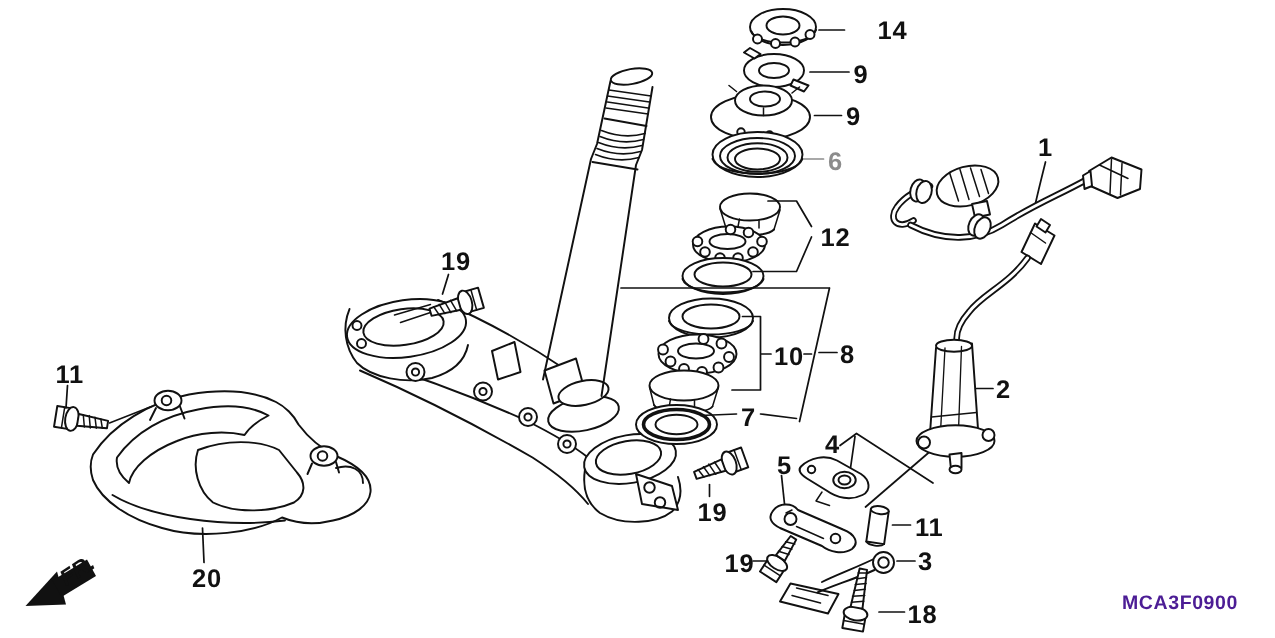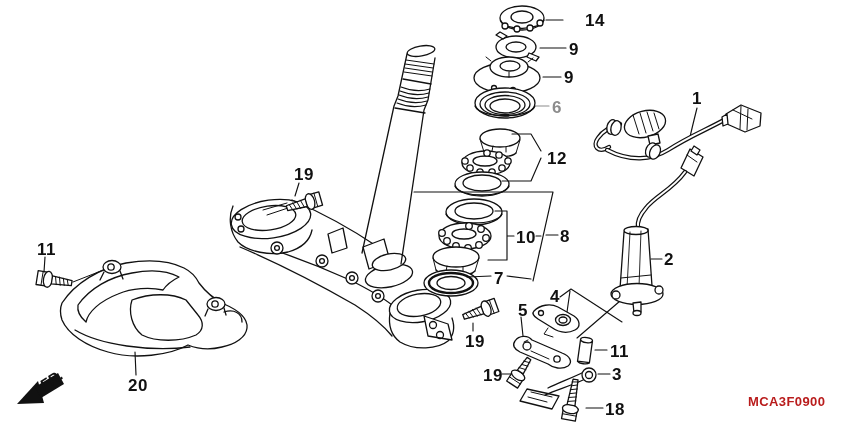--- a/index.html
+++ b/index.html
@@ -2,21 +2,21 @@
 <html><head>
 <meta charset="utf-8">
 <style>
   html,body{margin:0;padding:0;background:#fff;}
   .canvas{position:relative;width:850px;height:425px;background:#fff;overflow:hidden;
           font-family:"Liberation Sans",sans-serif;}
   .art{position:absolute;left:0;top:0;}
   .callout{position:absolute;font-weight:bold;font-size:17px;line-height:1;color:#111;
            letter-spacing:.5px;white-space:nowrap;}
   .callout.muted{color:#8c8c8c;}
-  .code{position:absolute;left:748px;top:394px;font-weight:bold;font-size:13px;color:#b91c1c;
+  .code{position:absolute;left:748px;top:394px;font-weight:bold;font-size:13px;color:#4c1d95;
         letter-spacing:.4px;}
   svg *{vector-effect:non-scaling-stroke;}
 </style>
 </head>
 <body>
 
 <div class="canvas">
 
 <svg class="art" width="850" height="425" viewBox="0 0 850 425" fill="none" stroke="#111" stroke-width="1.3" stroke-linecap="round" stroke-linejoin="round">
 

